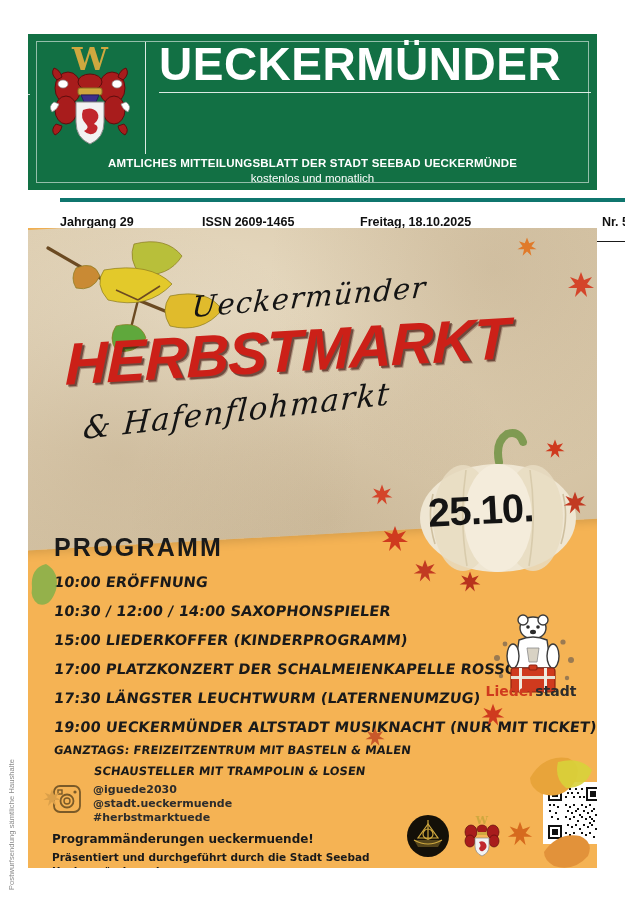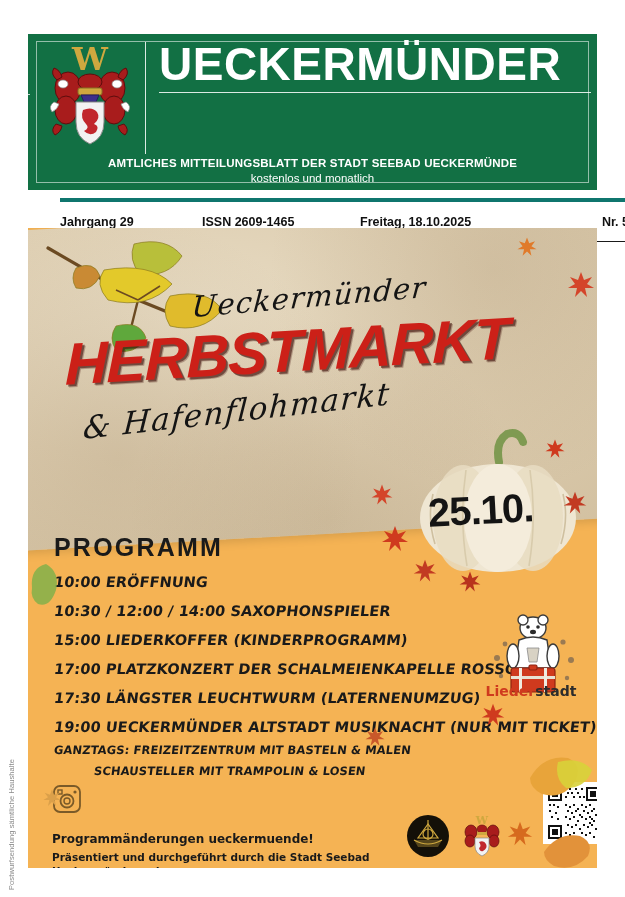--- a/index.html
+++ b/index.html
@@ -564,20 +564,25 @@
 
     <div class="social">
       <div class="ig-icon">
         <svg viewBox="0 0 30 30" width="30" height="30">
           <rect x="2" y="2" width="26" height="26" rx="6" fill="none" stroke="#7a5a28" stroke-width="1.8"></rect>
           <circle cx="15" cy="17" r="6.5" fill="none" stroke="#7a5a28" stroke-width="1.8"></circle>
           <circle cx="15" cy="17" r="3" fill="none" stroke="#7a5a28" stroke-width="1.4"></circle>
           <rect x="6" y="6" width="4" height="4" fill="none" stroke="#7a5a28" stroke-width="1.4"></rect>
           <circle cx="23" cy="8" r="1.6" fill="#7a5a28"></circle>
         </svg>
+      </div>
+      <div class="handles">
+        <div>@iguede2030</div>
+        <div>@stadt.ueckermuende</div>
+        <div>#herbstmarktuede</div>
       </div>
     </div>
 
     <div class="foot-bold">Programmänderungen ueckermuende!</div>
     <div class="foot-small">
       <div>Präsentiert und durchgeführt durch die Stadt Seebad Ueckermünde und</div>
 
     </div>
 
     <div class="qr">

